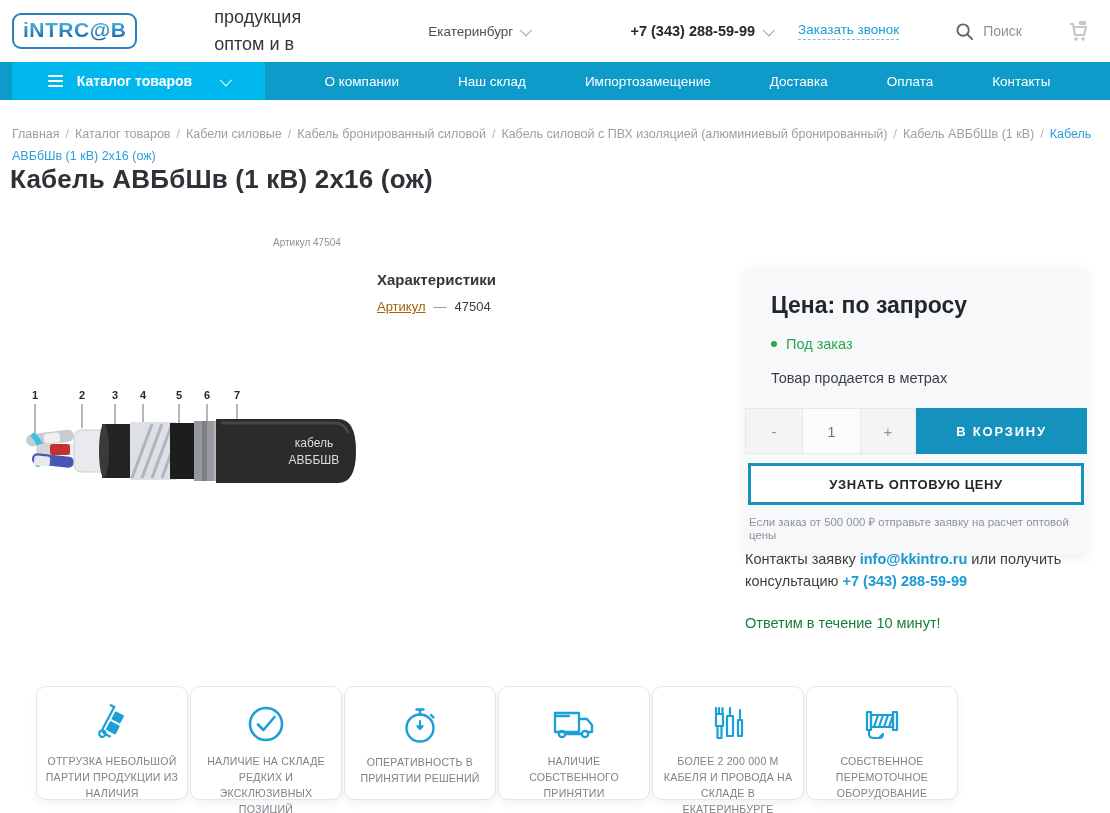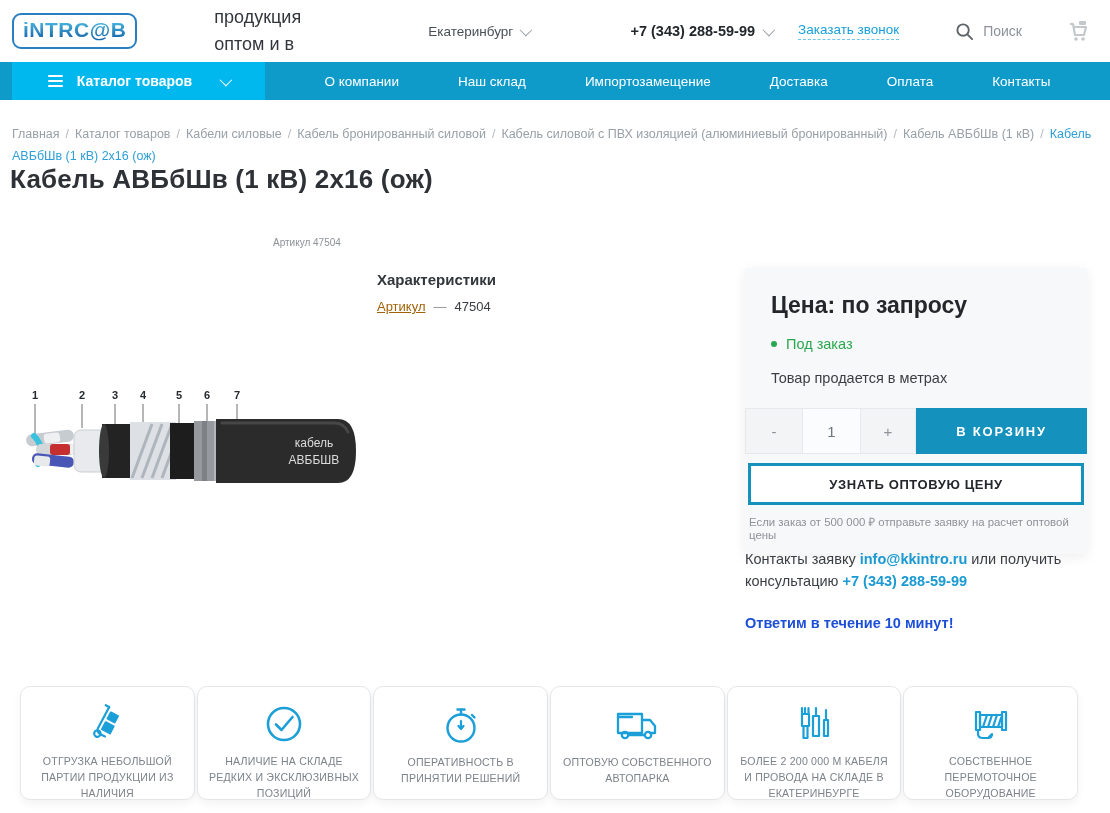--- a/index.html
+++ b/index.html
@@ -77,24 +77,24 @@
   .cart-btn { flex:1; background:#1591bd; border:none; color:#fff; font-weight:700; font-size:13px;
               letter-spacing:1.8px; cursor:pointer; font-family:"Liberation Sans", sans-serif; }
   .wholesale-btn { display:block; width:calc(100% - 6px); margin:9px 3px 0; height:42px; background:#fff;
               border:3px solid #1591bd; font-weight:700; font-size:13px; color:#23272b;
               letter-spacing:.6px; cursor:pointer; font-family:"Liberation Sans", sans-serif; }
   .pc-note { padding:9px 4px 13px; text-align:left; font-size:11.4px; color:#8d9298; }
 
   
   .contact { position:absolute; left:745px; top:548px; width:350px; font-size:14.5px; line-height:1.55; }
   .contact a { text-decoration:none; font-weight:700; color:#1a9ad2; cursor:pointer; }
-  .contact-note { margin-top:19px; font-weight:700; color:#1d4ed8; }
-
-  
-  .features { position:absolute; left:20px; top:686px; width:1058px; display:flex; gap:2px; }
+  .contact-note { margin-top:19px; font-weight:400; color:#15803d; }
+
+  
+  .features { position:absolute; left:36px; top:686px; width:922px; display:flex; gap:2px; }
   .feature-card { flex:1; background:#fff; border:1px solid #e4e7ea; border-radius:10px;
                   box-shadow:0 4px 9px rgba(0,0,0,.05); padding:15px 8px 12px; text-align:center;
                   display:flex; flex-direction:column; align-items:center; height:114px; cursor:pointer; }
   .feature-icon { height:46px; display:flex; align-items:center; justify-content:center; }
   .feature-label { margin-top:8px; font-size:10.6px; font-weight:500; color:#7d838a;
                    line-height:1.5; letter-spacing:.2px; }
 
   svg { display:block; }
 </style>
 </head>
@@ -299,21 +299,21 @@
       <div class="feature-icon">
         <svg width="50" height="44" viewBox="0 0 50 44" fill="none" stroke="#1b9fd8" stroke-width="2.3" stroke-linecap="round" stroke-linejoin="round">
           <rect x="6" y="11" width="24" height="19"></rect>
           <path d="M30 17 h8 l5 6 v7 h-5"></path>
           <circle cx="13" cy="32" r="3.2"></circle>
           <circle cx="36" cy="32" r="3.2"></circle>
           <line x1="17" y1="32" x2="32" y2="32"></line>
           <line x1="6" y1="14" x2="20" y2="14"></line>
         </svg>
       </div>
-      <div class="feature-label">ОПТОВУЮ СОБСТВЕННОГО АВТОПАРКА</div>
+      <div class="feature-label">НАЛИЧИЕ СОБСТВЕННОГО ПРИНЯТИИ</div>
     </div>
 
     <div class="feature-card">
       <div class="feature-icon">
         <svg width="44" height="44" viewBox="0 0 44 44" fill="none" stroke="#1b9fd8" stroke-width="2.2" stroke-linecap="round" stroke-linejoin="round">
           <path d="M13 6 v6 M16.5 6 v6 M10 6 v6"></path>
           <rect x="10" y="12" width="7" height="12"></rect>
           <rect x="11.5" y="24" width="4" height="12"></rect>
           <rect x="21" y="14" width="6" height="20"></rect>
           <path d="M24 6 v8"></path>

